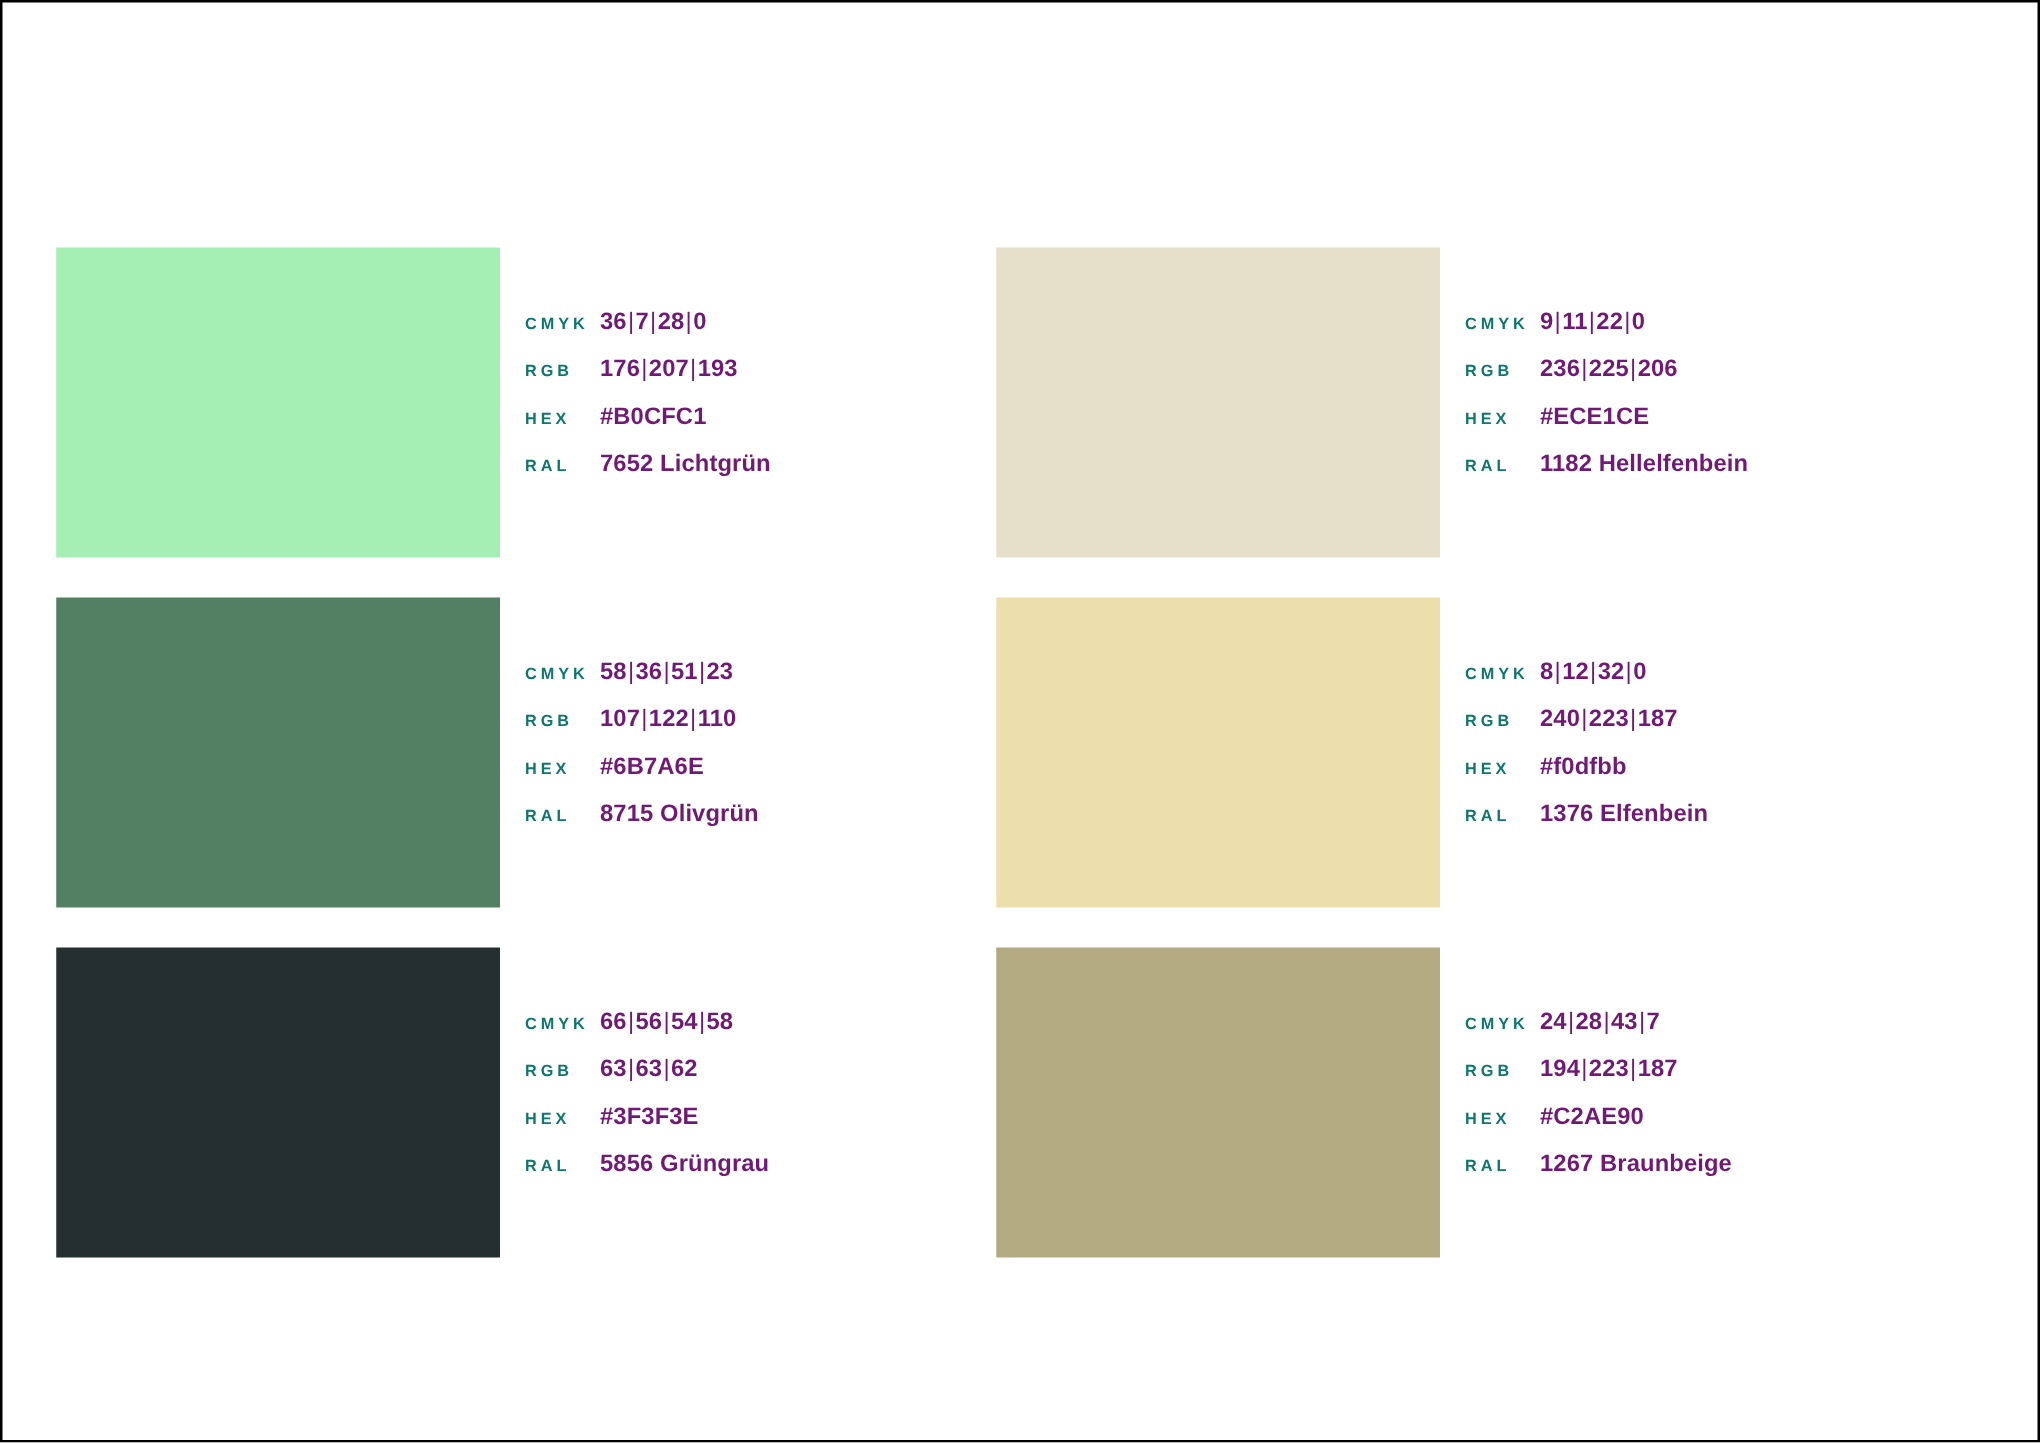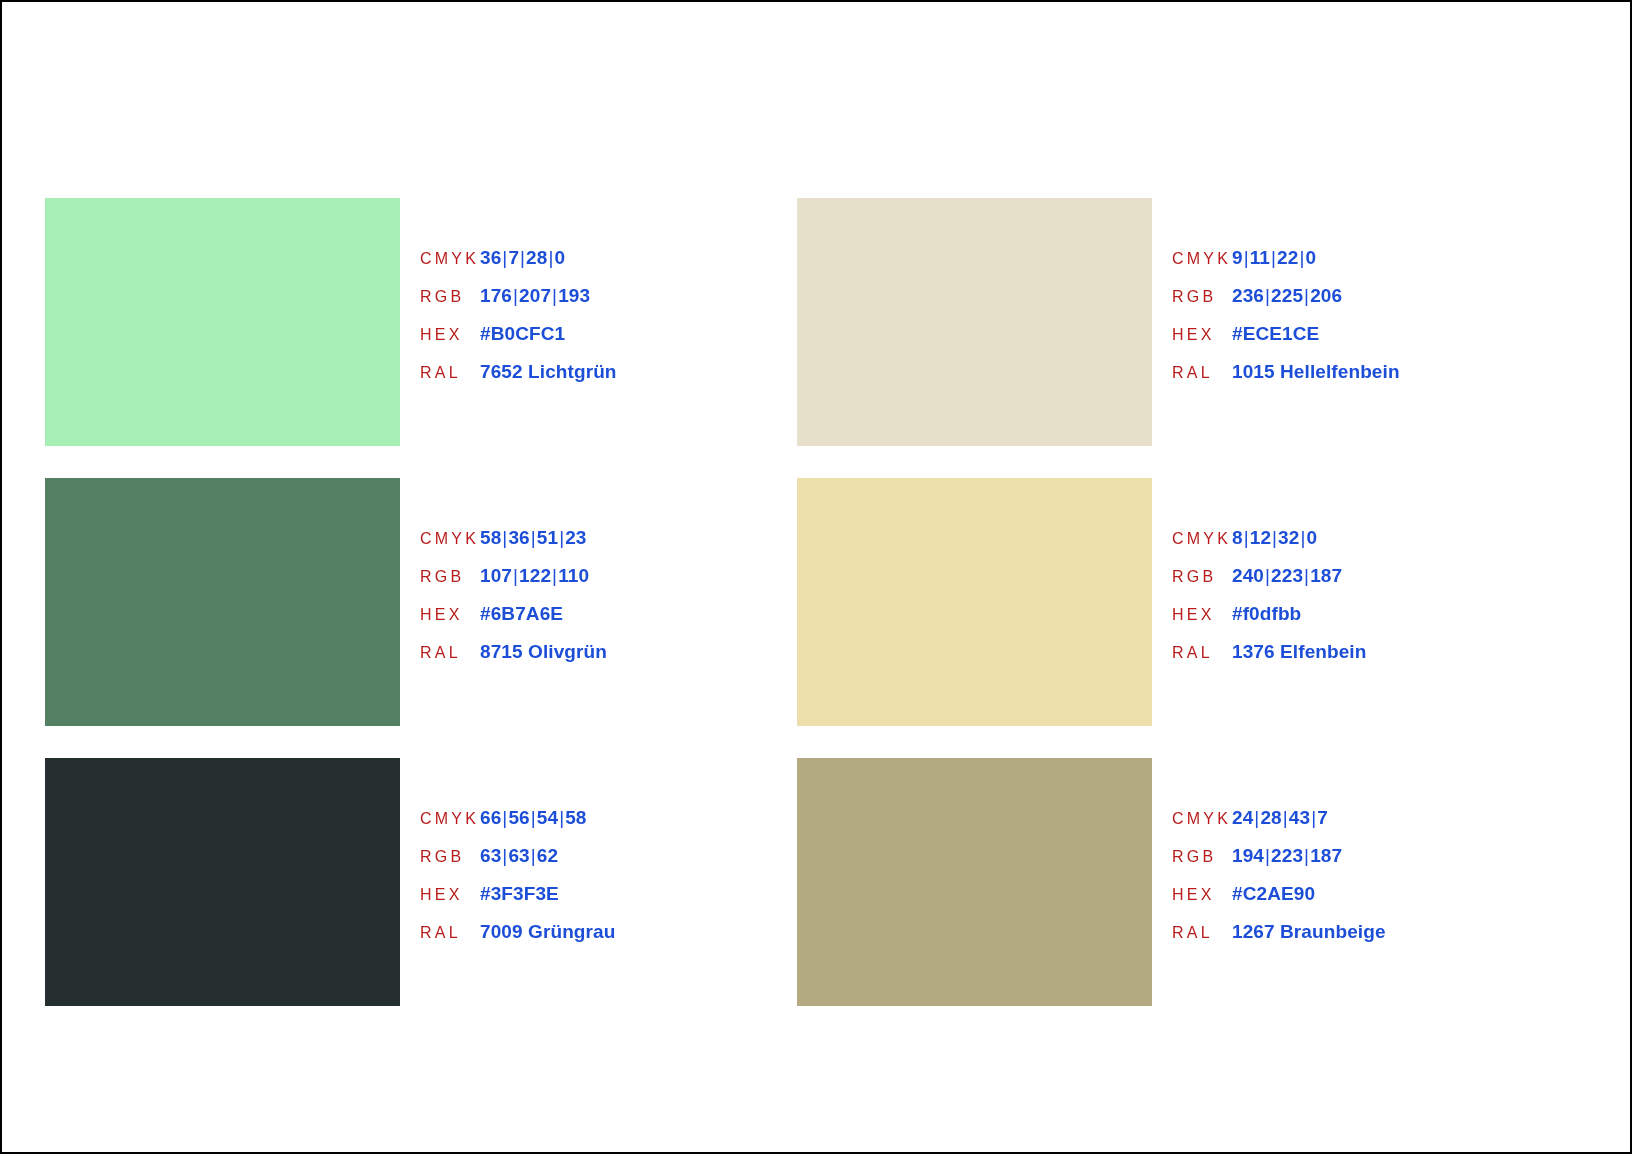--- a/index.html
+++ b/index.html
@@ -56,31 +56,31 @@
     box-sizing: border-box;
   }
   .spec-line {
     display: flex;
     flex-direction: row;
     align-items: baseline;
     height: 38px;
     white-space: nowrap;
   }
   .spec-label {
-    font-size: 16px;
-    font-weight: 400;
-    color: #b91c1c;
+    font-size: 13px;
+    font-weight: 700;
+    color: #0f766e;
     letter-spacing: 3.2px;
     width: 60px;
     flex: 0 0 60px;
   }
   .spec-value {
     font-size: 19px;
     font-weight: 700;
-    color: #1d4ed8;
+    color: #701a75;
     letter-spacing: 0.1px;
   }
   .spec-value .sep {
     font-weight: 400;
     padding: 0 1px;
   }
 </style>
 </head>
 <body>
 
@@ -119,21 +119,21 @@
         <div class="spec-line">
           <span class="spec-label">RGB</span>
           <span class="spec-value">236<span class="sep">|</span>225<span class="sep">|</span>206</span>
         </div>
         <div class="spec-line">
           <span class="spec-label">HEX</span>
           <span class="spec-value">#ECE1CE</span>
         </div>
         <div class="spec-line">
           <span class="spec-label">RAL</span>
-          <span class="spec-value">1015 Hellelfenbein</span>
+          <span class="spec-value">1182 Hellelfenbein</span>
         </div>
       </div>
     </div>
 
     <div class="cell c1 r2">
       <div class="swatch" style="background-color: rgb(83, 127, 99);"></div>
       <div class="specs">
         <div class="spec-line">
           <span class="spec-label">CMYK</span>
           <span class="spec-value">58<span class="sep">|</span>36<span class="sep">|</span>51<span class="sep">|</span>23</span>
@@ -185,21 +185,21 @@
         <div class="spec-line">
           <span class="spec-label">RGB</span>
           <span class="spec-value">63<span class="sep">|</span>63<span class="sep">|</span>62</span>
         </div>
         <div class="spec-line">
           <span class="spec-label">HEX</span>
           <span class="spec-value">#3F3F3E</span>
         </div>
         <div class="spec-line">
           <span class="spec-label">RAL</span>
-          <span class="spec-value">7009 Grüngrau</span>
+          <span class="spec-value">5856 Grüngrau</span>
         </div>
       </div>
     </div>
 
     <div class="cell c2 r3">
       <div class="swatch" style="background-color: rgb(179, 170, 130);"></div>
       <div class="specs">
         <div class="spec-line">
           <span class="spec-label">CMYK</span>
           <span class="spec-value">24<span class="sep">|</span>28<span class="sep">|</span>43<span class="sep">|</span>7</span>

